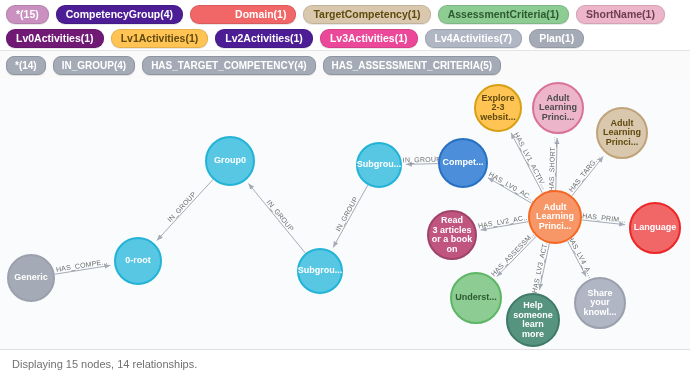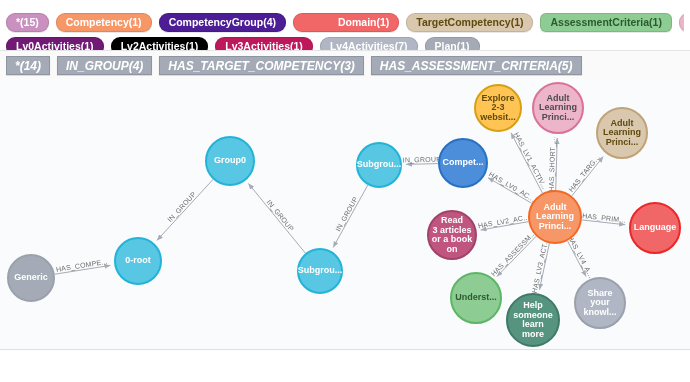--- a/index.html
+++ b/index.html
@@ -16,21 +16,20 @@
     overflow: hidden;
   }
   
   #legend {
     position: absolute;
     left: 0; top: 0;
     width: 690px;
     box-sizing: border-box;
     padding: 4px 6px 3px 6px;
     background: #ffffff;
-    margin-top: 8px;
   }
   .legend-row {
     display: flex;
     flex-wrap: nowrap;
     align-items: center;
     gap: 7px;
     height: 21px;
     margin-bottom: 3px;
     overflow: hidden;
   }
@@ -59,32 +58,31 @@
     background: #fafafa;
     border-top: 1px solid #e4e4e4;
     border-bottom: 1px solid #d8d8d8;
   }
   .rel-pill {
     display: inline-flex;
     align-items: center;
     justify-content: center;
     height: 17px;
     padding: 0 8px;
-    border-radius: 0;
-    font-size: 12px;
+    border-radius: 8px;
+    font-size: 10px;
     font-weight: bold;
     line-height: 1;
     white-space: nowrap;
     background: #a5abb6;
     color: #ffffff;
     border: 1px solid #8e95a1;
     box-shadow: 0 1px 1px rgba(0,0,0,0.12);
     cursor: pointer;
     user-select: none;
-    font-style: italic;
   }
   
   #canvas {
     position: absolute;
     left: 0; top: 79px;
     width: 690px;
     height: 270px;
     background: #f9fbfd;
     border-bottom: 1px solid #e0e0e0;
     overflow: hidden;
@@ -121,41 +119,41 @@
   }
 </style>
 </head>
 <body>
 
 <div id="app">
 
   <div id="legend">
     <div class="legend-row" id="legend-row-1">
         <div class="pill" style="background: rgb(201, 144, 192); color: rgb(255, 255, 255);">*(15)</div>
-        <div class="pill" style="background: rgb(247, 151, 103); color: rgb(255, 255, 255);">Competency(1)</div>
         <div class="pill" style="background: #4c1d95; color: rgb(255, 255, 255);">CompetencyGroup(4)</div>
         <div class="pill" style="background: rgb(241, 102, 103); color: rgb(255, 255, 255); padding-left: 44px;">Domain(1)</div>
         <div class="pill" style="background: rgb(217, 200, 174); color: rgb(96, 74, 14);">TargetCompetency(1)</div>
-        <div class="pill" style="background: rgb(141, 204, 147); color: rgb(45, 90, 47); border-radius: 6px;">AssessmentCriteria(1)</div>
+        <div class="pill" style="background: rgb(141, 204, 147); color: rgb(45, 90, 47);">AssessmentCriteria(1)</div>
         <div class="pill" style="background: rgb(236, 181, 201); color: rgb(111, 61, 81);">ShortName(1)</div>
       </div>
     <div class="legend-row" id="legend-row-2">
         <div class="pill" style="background: #701a75; color: rgb(255, 255, 255);">Lv0Activities(1)</div>
-        <div class="pill" style="background: #000000; color: rgb(255, 255, 255); text-align: center;">Lv2Activities(1)</div>
-        <div class="pill" style="background: #be185d; color: rgb(255, 255, 255);">Lv3Activities(1)</div>
+        <div class="pill" style="background: rgb(255, 196, 84); color: rgb(96, 74, 14);">Lv1Activities(1)</div>
+        <div class="pill" style="background: #4c1d95; color: rgb(255, 255, 255); text-align: center;">Lv2Activities(1)</div>
+        <div class="pill" style="background: #ec4899; color: rgb(255, 255, 255);">Lv3Activities(1)</div>
         <div class="pill" style="background: rgb(176, 182, 196); color: rgb(255, 255, 255);">Lv4Activities(7)</div>
         <div class="pill" style="background: rgb(165, 171, 182); color: rgb(255, 255, 255);">Plan(1)</div>
       </div>
   </div>
 
   <div id="rel-legend">
     <div class="legend-row" id="rel-legend-row">
         <div class="rel-pill">*(14)</div>
         <div class="rel-pill">IN_GROUP(4)</div>
-        <div class="rel-pill">HAS_TARGET_COMPETENCY(3)</div>
+        <div class="rel-pill">HAS_TARGET_COMPETENCY(4)</div>
         <div class="rel-pill">HAS_ASSESSMENT_CRITERIA(5)</div>
       </div>
   </div>
 
   <div id="canvas">
     <svg id="graph-svg" width="690" height="270" viewBox="0 0 690 270">
       <defs>
         <marker id="arrow" markerWidth="7" markerHeight="7" refX="6" refY="2.5" orient="auto" markerUnits="strokeWidth">
           <path d="M0,0 L6,2.5 L0,5 z" fill="#a5abb6"></path>
         </marker>
@@ -292,14 +290,17 @@
           <g>
             <circle class="node-circle" cx="600" cy="224" r="25" fill="#b0b6c4" stroke="#9aa1ac" stroke-width="2"></circle>
             <text class="node-label" x="600" y="214.5" fill="#ffffff">Share</text>
             <text class="node-label" x="600" y="224" fill="#ffffff">your</text>
             <text class="node-label" x="600" y="233.5" fill="#ffffff">knowl...</text>
           </g>
         </g>
     </svg>
   </div>
 
+  <div id="statusbar">
+    <span>Displaying 15 nodes, 14 relationships.</span>
+  </div>
 
 </div>
 
 </body></html>

